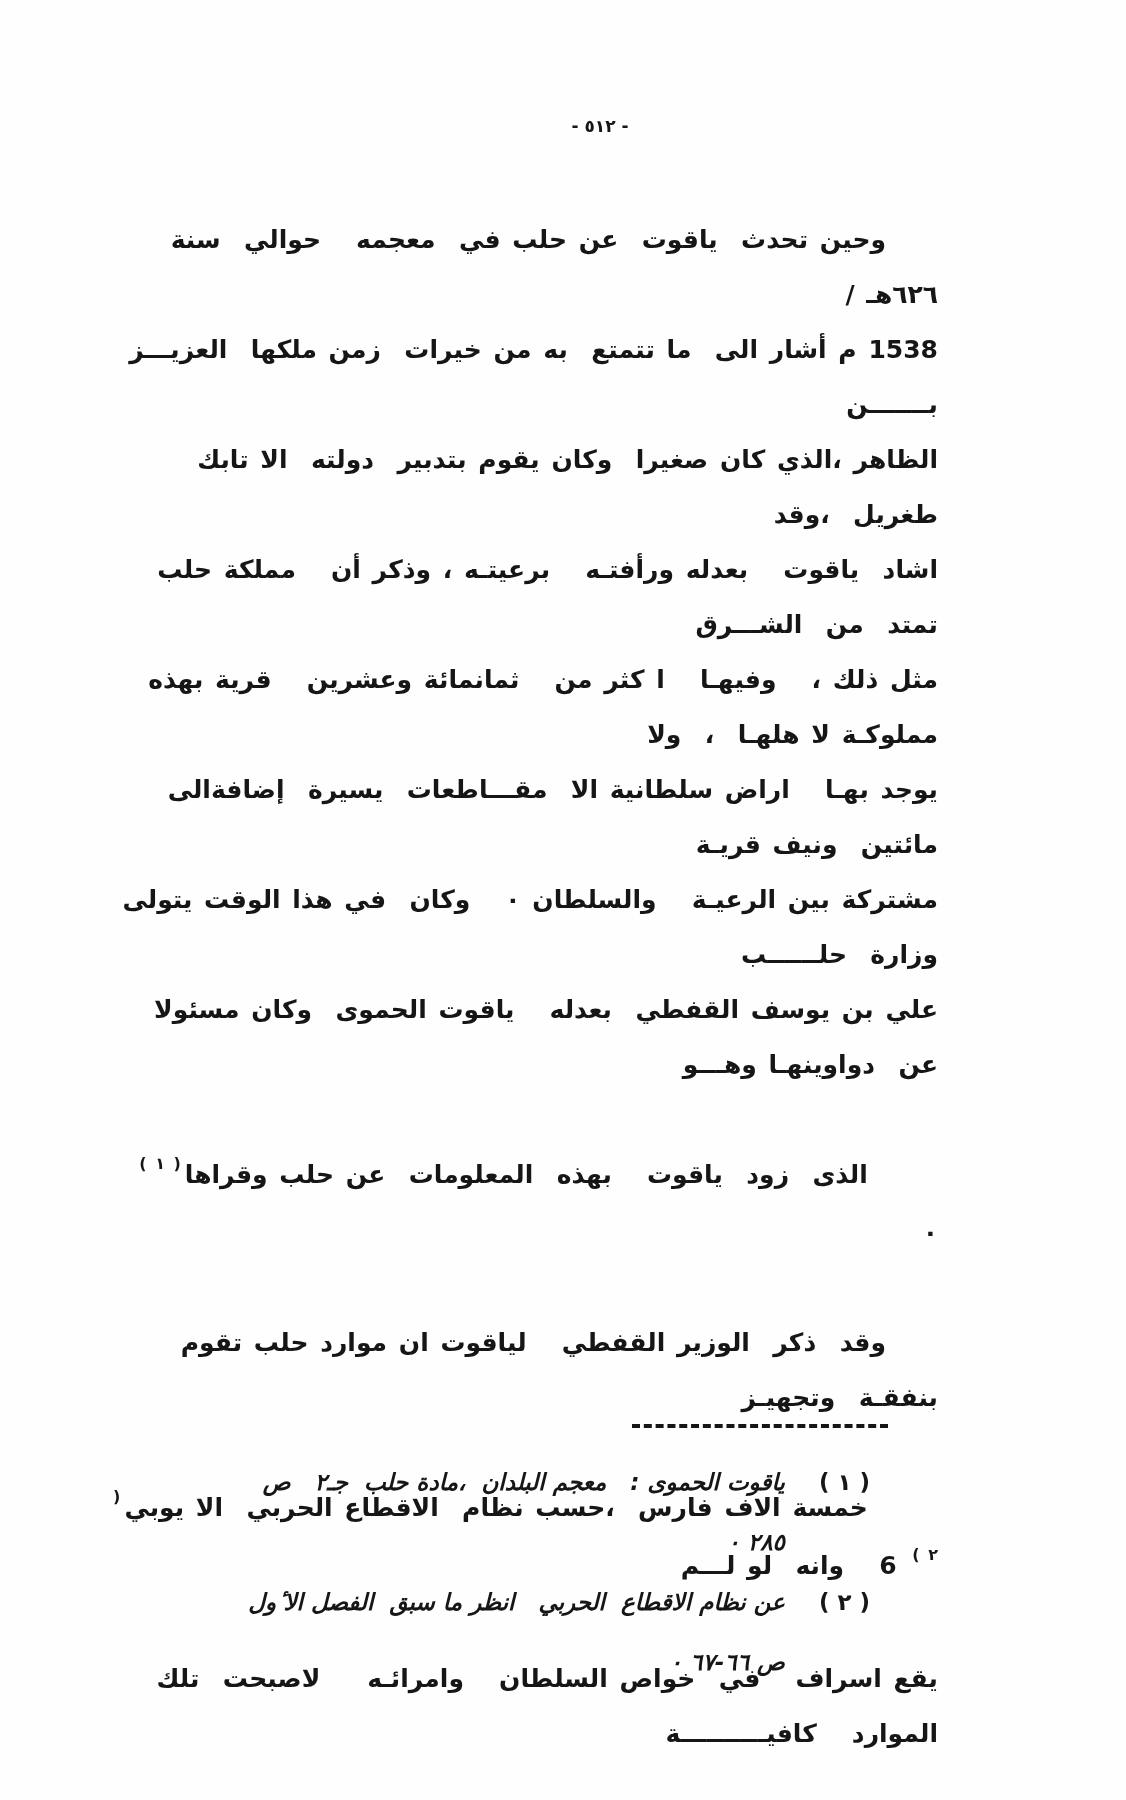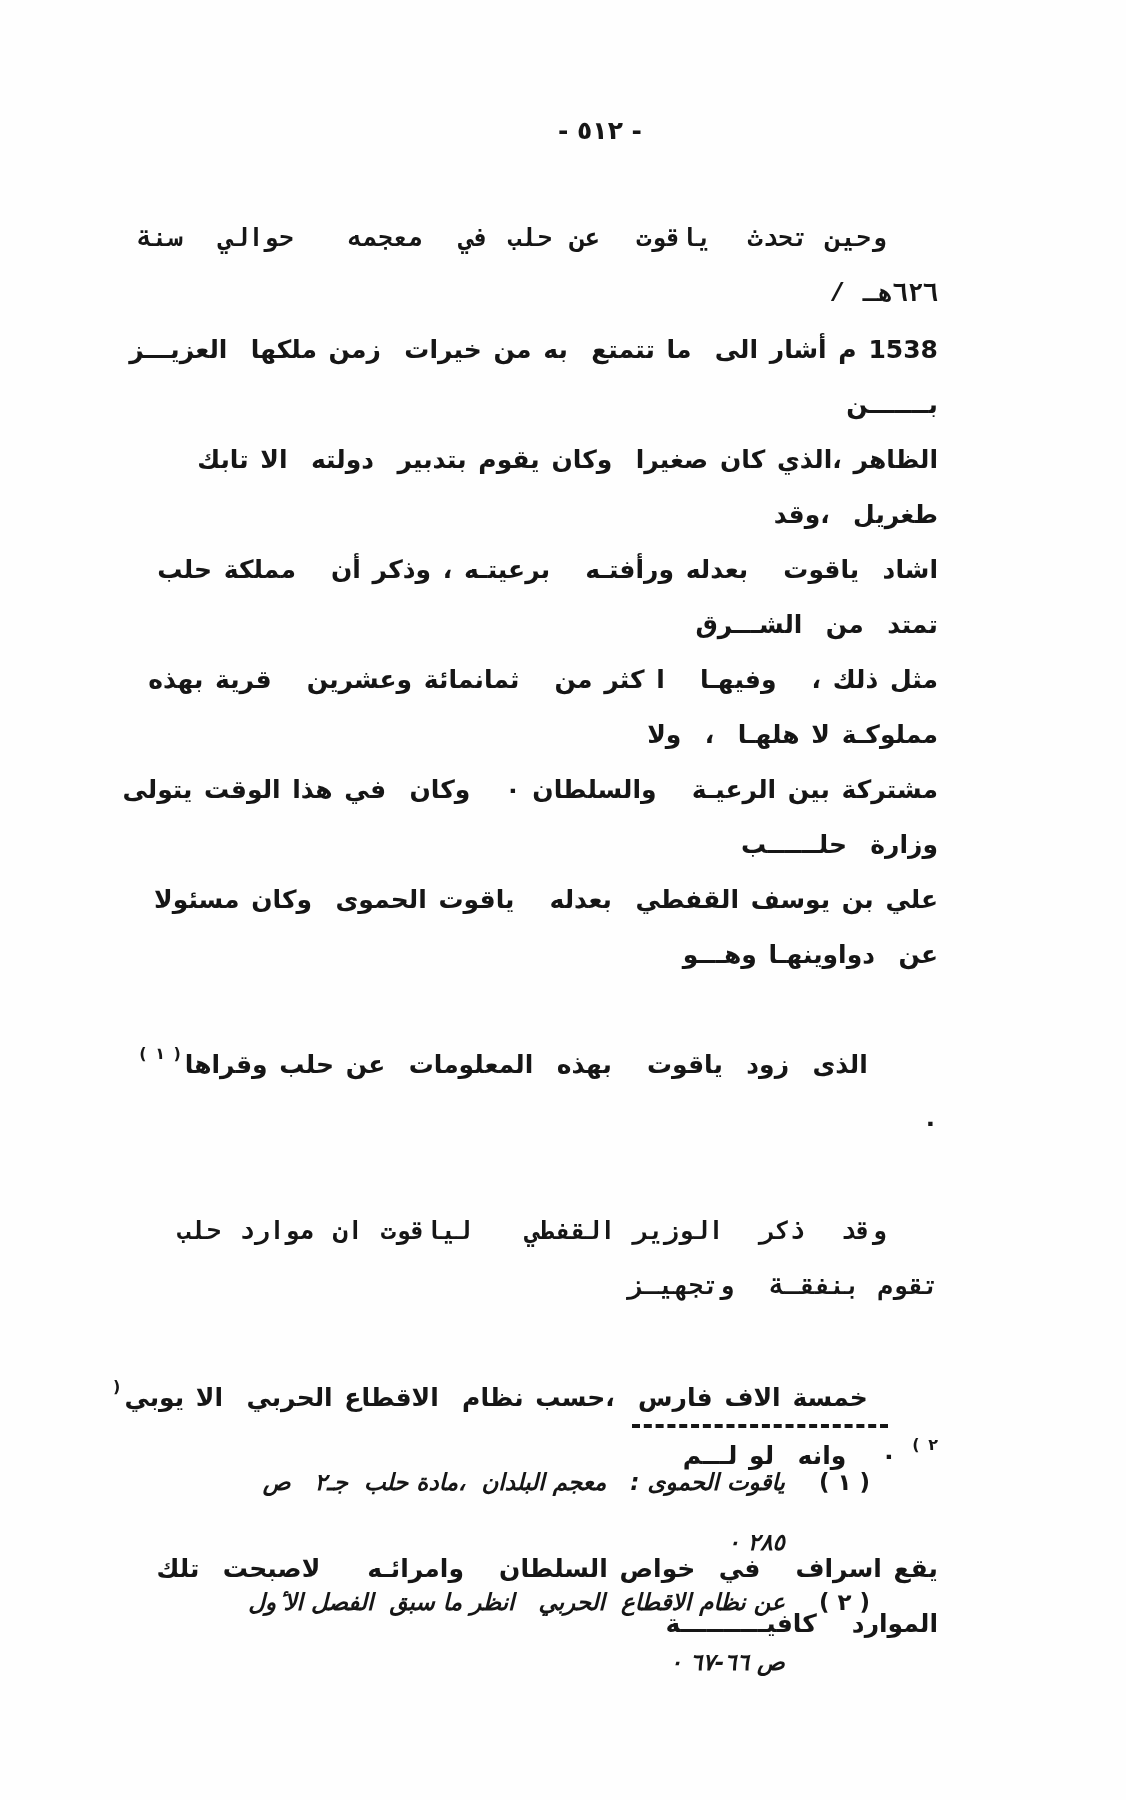--- a/index.html
+++ b/index.html
@@ -13,41 +13,41 @@
   }
   .scan-page {
     position: absolute; inset: 0;
     background: #fefefe;
   }
   .page-number {
     position: absolute;
     top: 116px; left: 0; right: 0;
     text-align: center;
     padding-left: 74px; 
-    font-size: 25px;
+    font-size: 17px;
     font-weight: 600;
     letter-spacing: 4px;
     direction: rtl;
   }
   .text-block {
     position: absolute;
     top: 212px;
     right: 188px;
     width: 828px;
     direction: rtl;
   }
   .line {
     font-size: 25px;
     line-height: 55px;
     font-weight: 600;
     text-align: right;
     white-space: pre-wrap;
     word-spacing: 3px;
   }
-  .line.indent { text-indent: 52px; font-family: Liberation Mono, monospace; }
+  .line.indent { text-indent: 52px; }
   .fn-sup {
     font-size: 16px;
     font-weight: 600;
     position: relative;
     top: -14px;
     padding: 0 4px;
     letter-spacing: 2px;
   }
   .footnote-sep {
     position: absolute;
@@ -88,28 +88,29 @@
 <div class="scan-page">
 
   <div class="page-number">- ٥١٢ -</div>
 
   <div class="text-block">
     <div class="line indent">وحين تحدث  ياقوت  عن حلب في  معجمه   حوالي  سنة ٦٢٦هـ /</div>
     <div class="line">1538 م أشار الى  ما تتمتع  به من خيرات  زمن ملكها  العزيـــز  بـــــــن</div>
     <div class="line">الظاهر ،الذي كان صغيرا  وكان يقوم بتدبير  دولته  الا تابك   طغريل  ،وقد</div>
     <div class="line">اشاد  ياقوت   بعدله ورأفتـه   برعيتـه ، وذكر أن   مملكة حلب  تمتد  من  الشـــرق</div>
     <div class="line">مثل ذلك ،   وفيهـا   ا كثر من   ثمانمائة وعشرين   قرية بهذه   مملوكـة لا هلهـا  ،  ولا</div>
+    <div class="line">يوجد بهـا   اراض سلطانية الا  مقـــاطعات  يسيرة  إضافةالى   مائتين  ونيف قريـة</div>
     <div class="line">مشتركة بين الرعيـة   والسلطان ٠   وكان  في هذا الوقت يتولى    وزارة  حلــــــب</div>
     <div class="line">علي بن يوسف القفطي  بعدله   ياقوت الحموى  وكان مسئولا   عن  دواوينهـا وهـــو</div>
     <div class="line">
       <span>الذى  زود  ياقوت   بهذه  المعلومات  عن حلب وقراها</span><span class="fn-sup">( ١ )</span><span> ٠</span>
     </div>
     <div class="line indent">وقد  ذكر  الوزير القفطي   لياقوت ان موارد حلب تقوم بنفقـة  وتجهيـز</div>
     <div class="line">
-      <span>خمسة الاف فارس  ،حسب نظام  الاقطاع الحربي  الا يوبي</span><span class="fn-sup">( ٢ )</span><span> ٠   وانه  لو لـــم</span>
+      <span>خمسة الاف فارس  ،حسب نظام  الاقطاع الحربي  الا يوبي</span><span class="fn-sup">( ٢ )</span><span> 6   وانه  لو لـــم</span>
     </div>
     <div class="line">يقع اسراف   في  خواص السلطان   وامرائـه    لاصبحت  تلك الموارد   كافيــــــــــة</div>
 
   </div>
 
   <div class="footnote-sep"></div>
 
   <div class="footnotes">
     <div class="footnote">
       <span class="marker">( ١ )</span>

